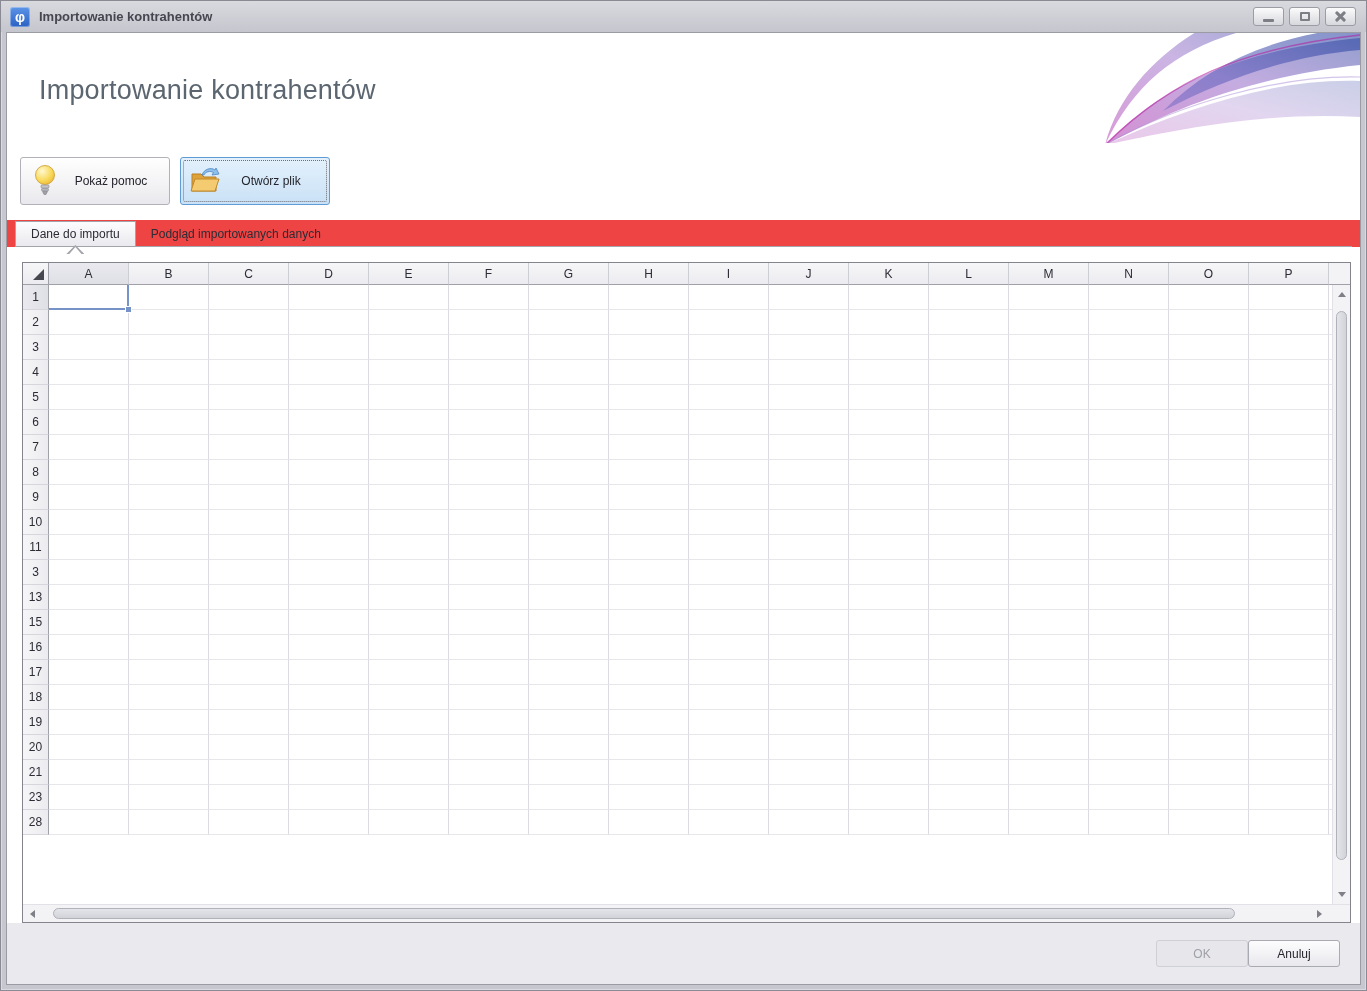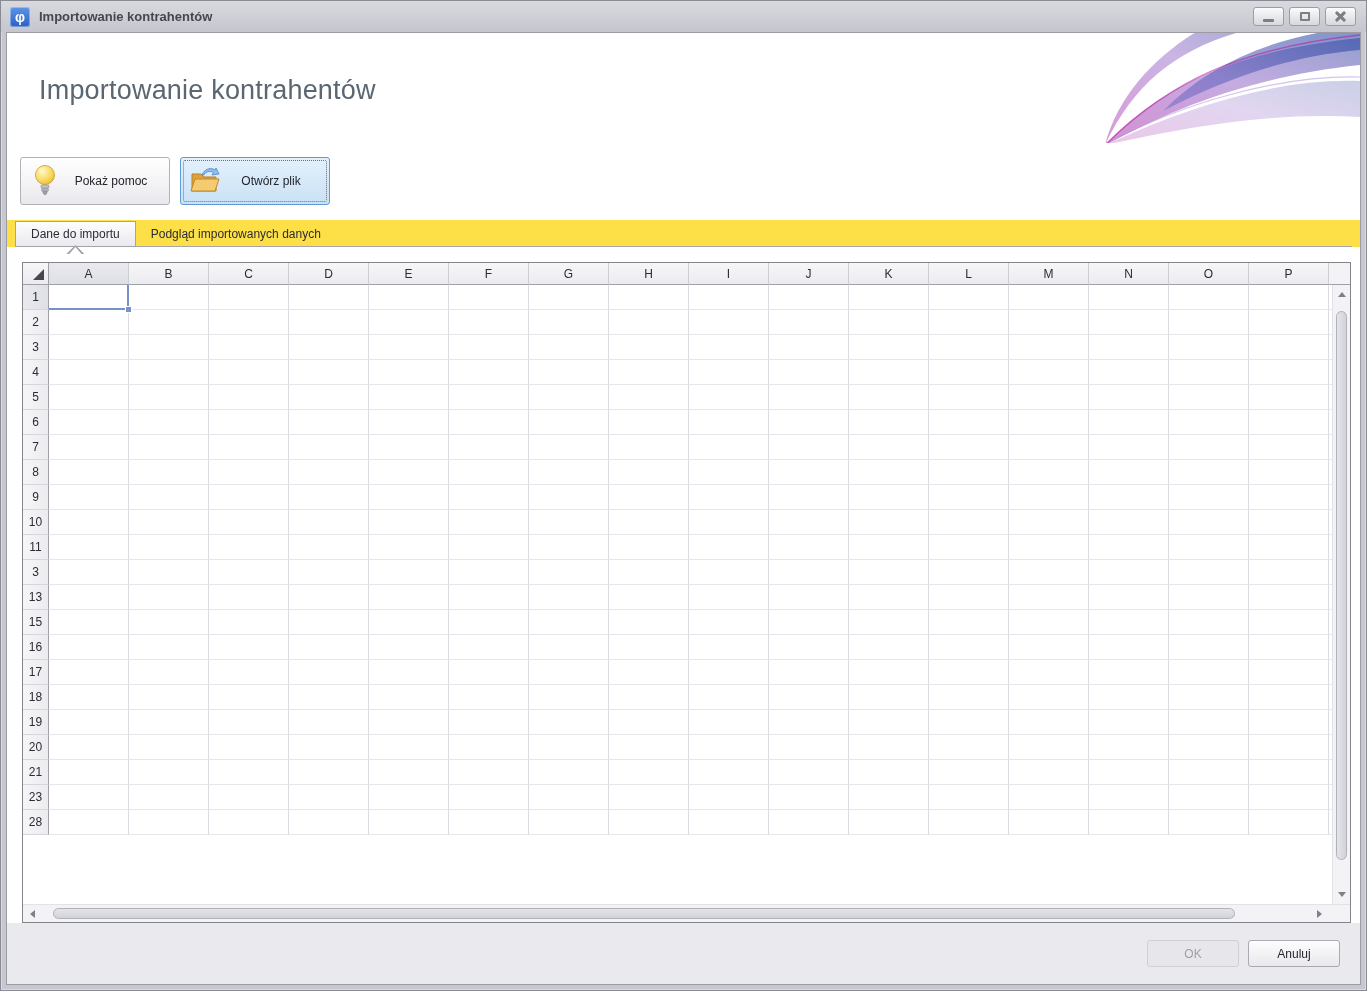--- a/index.html
+++ b/index.html
@@ -43,21 +43,21 @@
   .toolbar { height:77px; flex:0 0 auto; background:#fff; display:flex; gap:10px; padding:14px 0 0 13px; }
   .big-btn { width:150px; height:48px; border-radius:3px; position:relative; display:flex; align-items:center;
              padding:0 8px; font-size:12px; color:#24252c; cursor:default; font-family:inherit; }
   .big-btn .lbl { flex:1; text-align:center; }
   .btn-open { border:1px solid var(--focus-border,#5f9bd5); background:linear-gradient(#e4f1fc,#c9e1f6); }
   .btn-open::after { content:''; position:absolute; inset:2px; border:1px dotted #6d6e76; border-radius:2px; pointer-events:none; }
   .btn-help { border:1px solid #b1b2b9; background:linear-gradient(#ffffff,#e9e9ed); }
   .btn-ico { width:32px; height:34px; flex:0 0 auto; display:flex; align-items:center; justify-content:center; }
 
   
-  .tabstrip { height:27px; flex:0 0 auto; background:#fde047; position:relative; padding-left:8px; display:flex; align-items:flex-end; }
+  .tabstrip { height:27px; flex:0 0 auto; background:#ef4444; position:relative; padding-left:8px; display:flex; align-items:flex-end; }
   .tabstrip .strip-line { position:absolute; left:8px; right:8px; bottom:0; height:1px; background:#a4a5ad; }
   .tab { height:26px; display:flex; align-items:center; padding:0 15px; font-size:12px; color:#2b2c34;
          position:relative; cursor:default; }
   .tab.active { border:1px solid #a2a3ab; background:linear-gradient(#fdfdfe,#e9e9ee); z-index:2; }
   .tab.active .notch { position:absolute; left:50%; bottom:-8px; transform:translateX(-50%); width:18px; height:9px; z-index:3; }
   .tab.active .notch::before { content:''; position:absolute; left:0; top:0; width:18px; height:9px;
          background:#a2a3ab; clip-path:polygon(50% 0, 0 100%, 100% 100%); }
   .tab.active .notch::after { content:''; position:absolute; left:2px; top:2px; width:14px; height:8px;
          background:#fff; clip-path:polygon(50% 0, 0 100%, 100% 100%); }
 
@@ -101,21 +101,21 @@
   .hscroll { flex:1; position:relative; }
   .h-arr-left, .h-arr-right { position:absolute; top:50%; transform:translateY(-50%); width:0; height:0; }
   .h-arr-left  { left:7px;  border-top:4px solid transparent; border-bottom:4px solid transparent; border-right:5px solid #7e7f87; }
   .h-arr-right { right:10px; border-top:4px solid transparent; border-bottom:4px solid transparent; border-left:5px solid #7e7f87; }
   .h-thumb { position:absolute; top:3px; bottom:3px; left:30px; right:97px;
              background:linear-gradient(#e4e5ea,#d2d3d9); border:1px solid #b0b1b9; border-radius:7px; }
   .hscroll-corner { width:18px; flex:0 0 auto; background:#f3f3f6; }
 
   
   .footer { height:61px; flex:0 0 auto; background:#e9e9ee; display:flex; align-items:center;
-            justify-content:flex-end; gap:9px; padding-right:20px; }
+            justify-content:flex-end; padding-right:20px; }
   .btn-footer { width:92px; height:27px; border-radius:3px; font-size:12px; font-family:inherit; cursor:default; }
   .btn-cancel { background:linear-gradient(#fdfdfe,#e8e8ed); border:1px solid #a9aab2; color:#26272e; }
   .btn-ok { background:linear-gradient(#fdfdfe,#e8e8ed); border:1px solid #a9aab2; color:#26272e; }
   .btn-ok.disabled { background:#e6e6eb; border:1px solid #cfd0d6; color:#9fa0a8; }
 </style>
 </head>
 <body>
 
 <div class="window">
 

